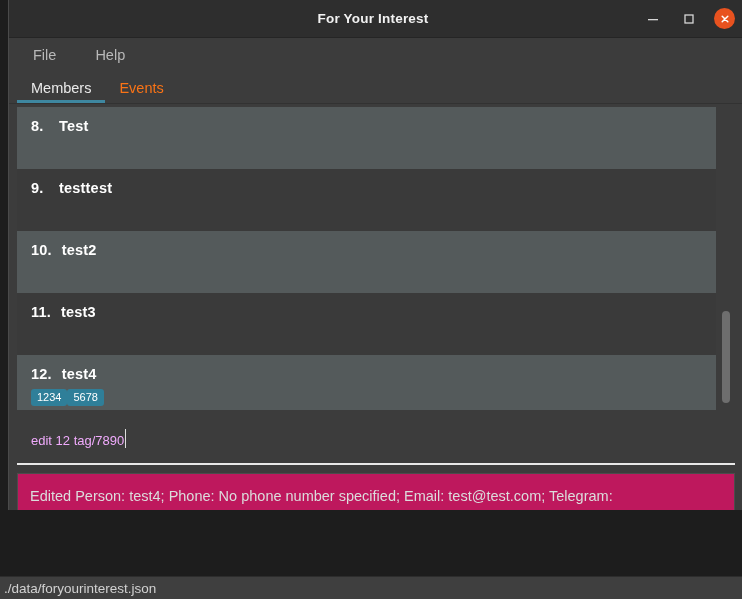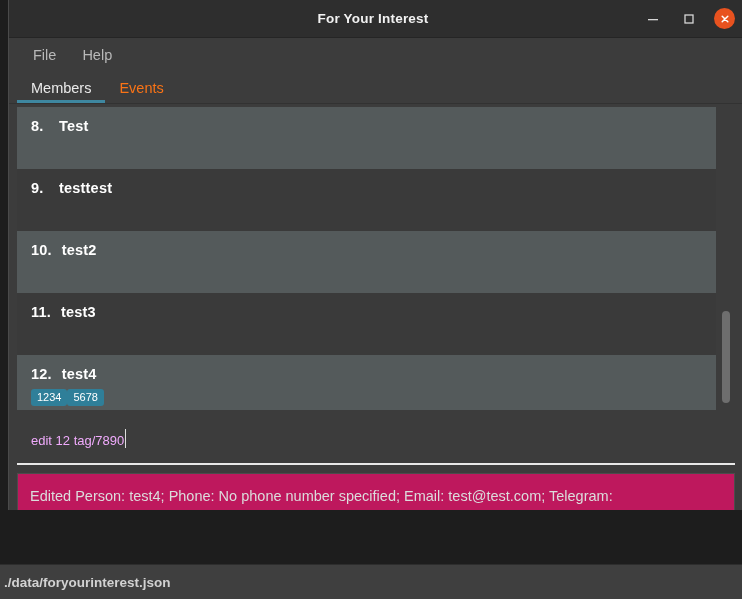--- a/index.html
+++ b/index.html
@@ -83,21 +83,21 @@
   }
 
   
   .menubar {
     height: 34px;
     min-height: 34px;
     background: #3c3c3c;
     display: flex;
     align-items: center;
     padding-left: 14px;
-    gap: 6px;
+    gap: 19px;
   }
   .menu-item {
     color: #b9b9b9;
     font-size: 14.5px;
     padding: 3px 10px;
     border-radius: 2px;
   }
 
   
   .tabbar {
@@ -281,30 +281,29 @@
     min-height: 0;
     background: #3c3c3c;
   }
 
   
   .statusbar {
     position: absolute;
     left: 0;
     bottom: 0;
     width: 742px;
-    height: 35px;
+    height: 23px;
     background: #3f3f3f;
     border-top: 1px solid #2d2d2d;
     display: flex;
     align-items: center;
     padding-left: 4px;
     box-sizing: border-box;
     color: #d2d2d2;
     font-size: 13.5px;
-    font-weight: bold;
   }
 </style>
 </head>
 <body>
 
 <div id="desktop"></div>
 
 <div id="window">
 
   <div class="titlebar">

